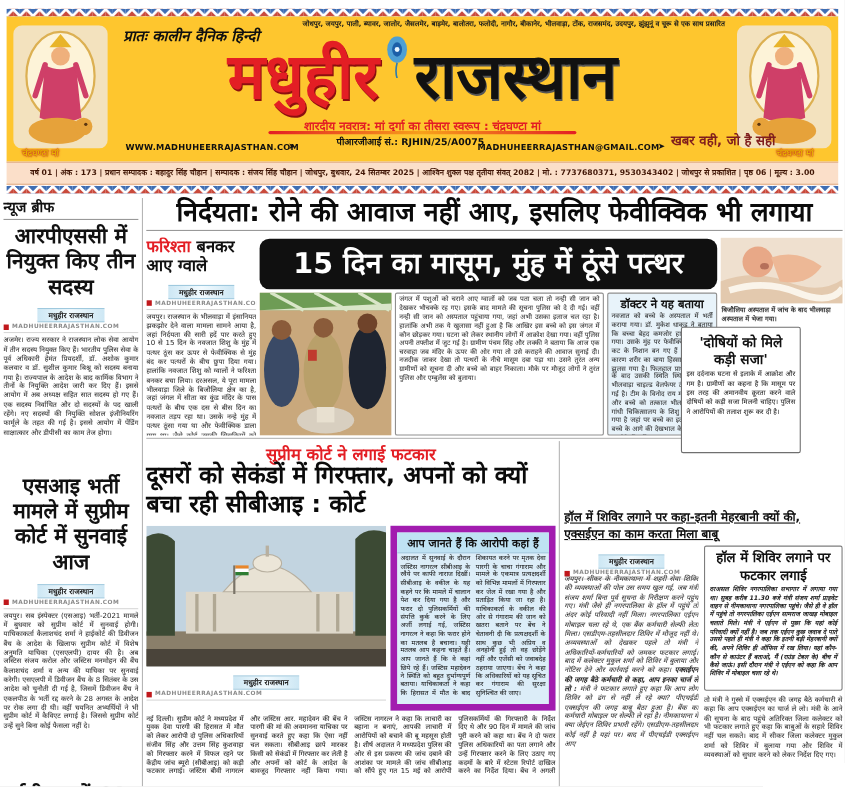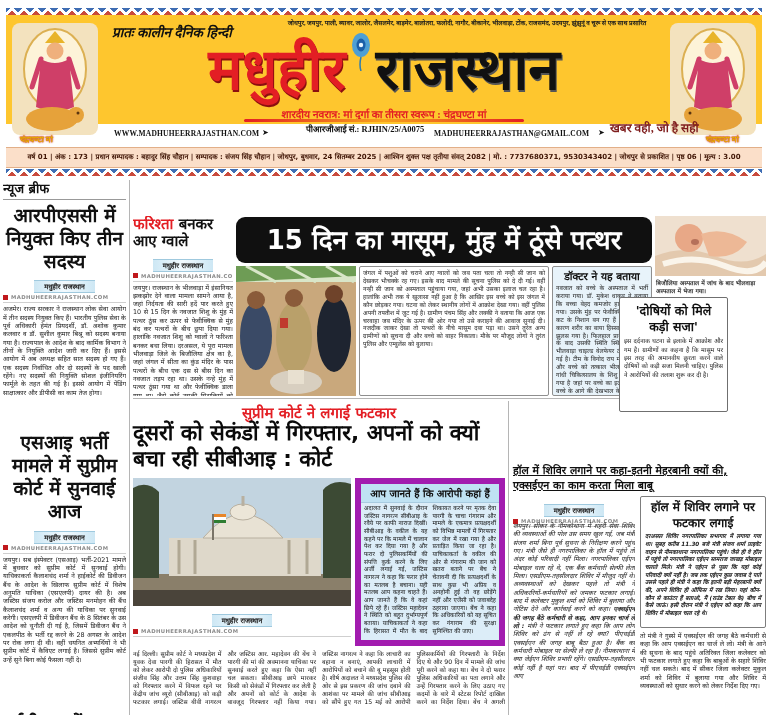--- a/index.html
+++ b/index.html
@@ -72,21 +72,21 @@
   .fatkar-box .btitle{font-size:12px;font-weight:800;text-align:center;line-height:1.3;margin-bottom:2px;}
   .fatkar-box .bbody{font-size:5.7px;font-style:italic;font-weight:bold;line-height:1.35;text-align:justify;color:#222;}
 </style>
 </head>
 <body>
 
 <div id="page">
 
   <div class="abs zigzag" style="left:6px;top:8px;width:756px;height:7px;"></div>
 
-  <div class="abs mast" style="left:6px;top:15px;width:756px;height:109px;font-family:Liberation Serif, serif;">
+  <div class="abs mast" style="left:6px;top:15px;width:756px;height:132px;">
 
     <div class="abs" style="left:6px;top:8px;width:86px;height:112px;">
       <svg width="86" height="112" viewBox="0 0 86 112">
         <rect width="86" height="112" rx="8" fill="#f3e2be"></rect>
         <ellipse cx="43" cy="46" rx="31" ry="40" fill="#fdf3d8" stroke="#dcb052" stroke-width="2"></ellipse>
         <path d="M33 20 L43 8 L53 20 Z" fill="#e8b42a"></path>
         <circle cx="43" cy="28" r="8.5" fill="#efb07c"></circle>
         <path d="M29 36 Q43 44 57 36 L62 84 Q43 92 24 84 Z" fill="#cf3f68"></path>
         <path d="M29 36 L20 64 M57 36 L66 64" stroke="#cf3f68" stroke-width="5" stroke-linecap="round"></path>
         <ellipse cx="40" cy="96" rx="26" ry="12" fill="#e6a23a"></ellipse>
@@ -171,20 +171,21 @@
     <div class="byline">
       <span class="paper">मधुहीर राजस्थान</span>
       <span class="siterow">
           <span class="redsq"></span>
           <span class="site">MADHUHEERRAJASTHAN.COM</span>
         </span>
     </div>
     <div class="body-txt" style="height:70px;margin-top:2px;">नई दिल्ली। अगर आप नौकरी करते हैं और अपने भविष्य के लिए कर्मचारी भविष्य निधि (ईपीएफ) खाते में पैसा जमा करते हैं, तो कर्मचारी भविष्य निधि संगठन (ईपीएफओ) ने हाल ही में इस बारे में एक महत्वपूर्ण जानकारी जारी की है, जो 58 साल की उम्र में रिटायर होने वाले सदस्यों के लिए काम की है।</div>
   </div>
 
+  <div class="abs main-head" style="left:133px;top:180px;width:633px;">निर्दयता: रोने की आवाज नहीं आए, इसलिए फेवीक्विक भी लगाया</div>
 
   <div class="abs" style="left:133px;top:216px;width:100px;height:180px;overflow:hidden;">
     <div class="side-head">
       <span class="red">फरिश्ता</span><span> बनकर आए ग्वाले</span>
     </div>
     <div class="byline" style="margin-top:2px;">
       <span class="paper">मधुहीर राजस्थान</span>
       <span class="siterow">
           <span class="redsq"></span>
           <span class="site">MADHUHEERRAJASTHAN.COM</span>

